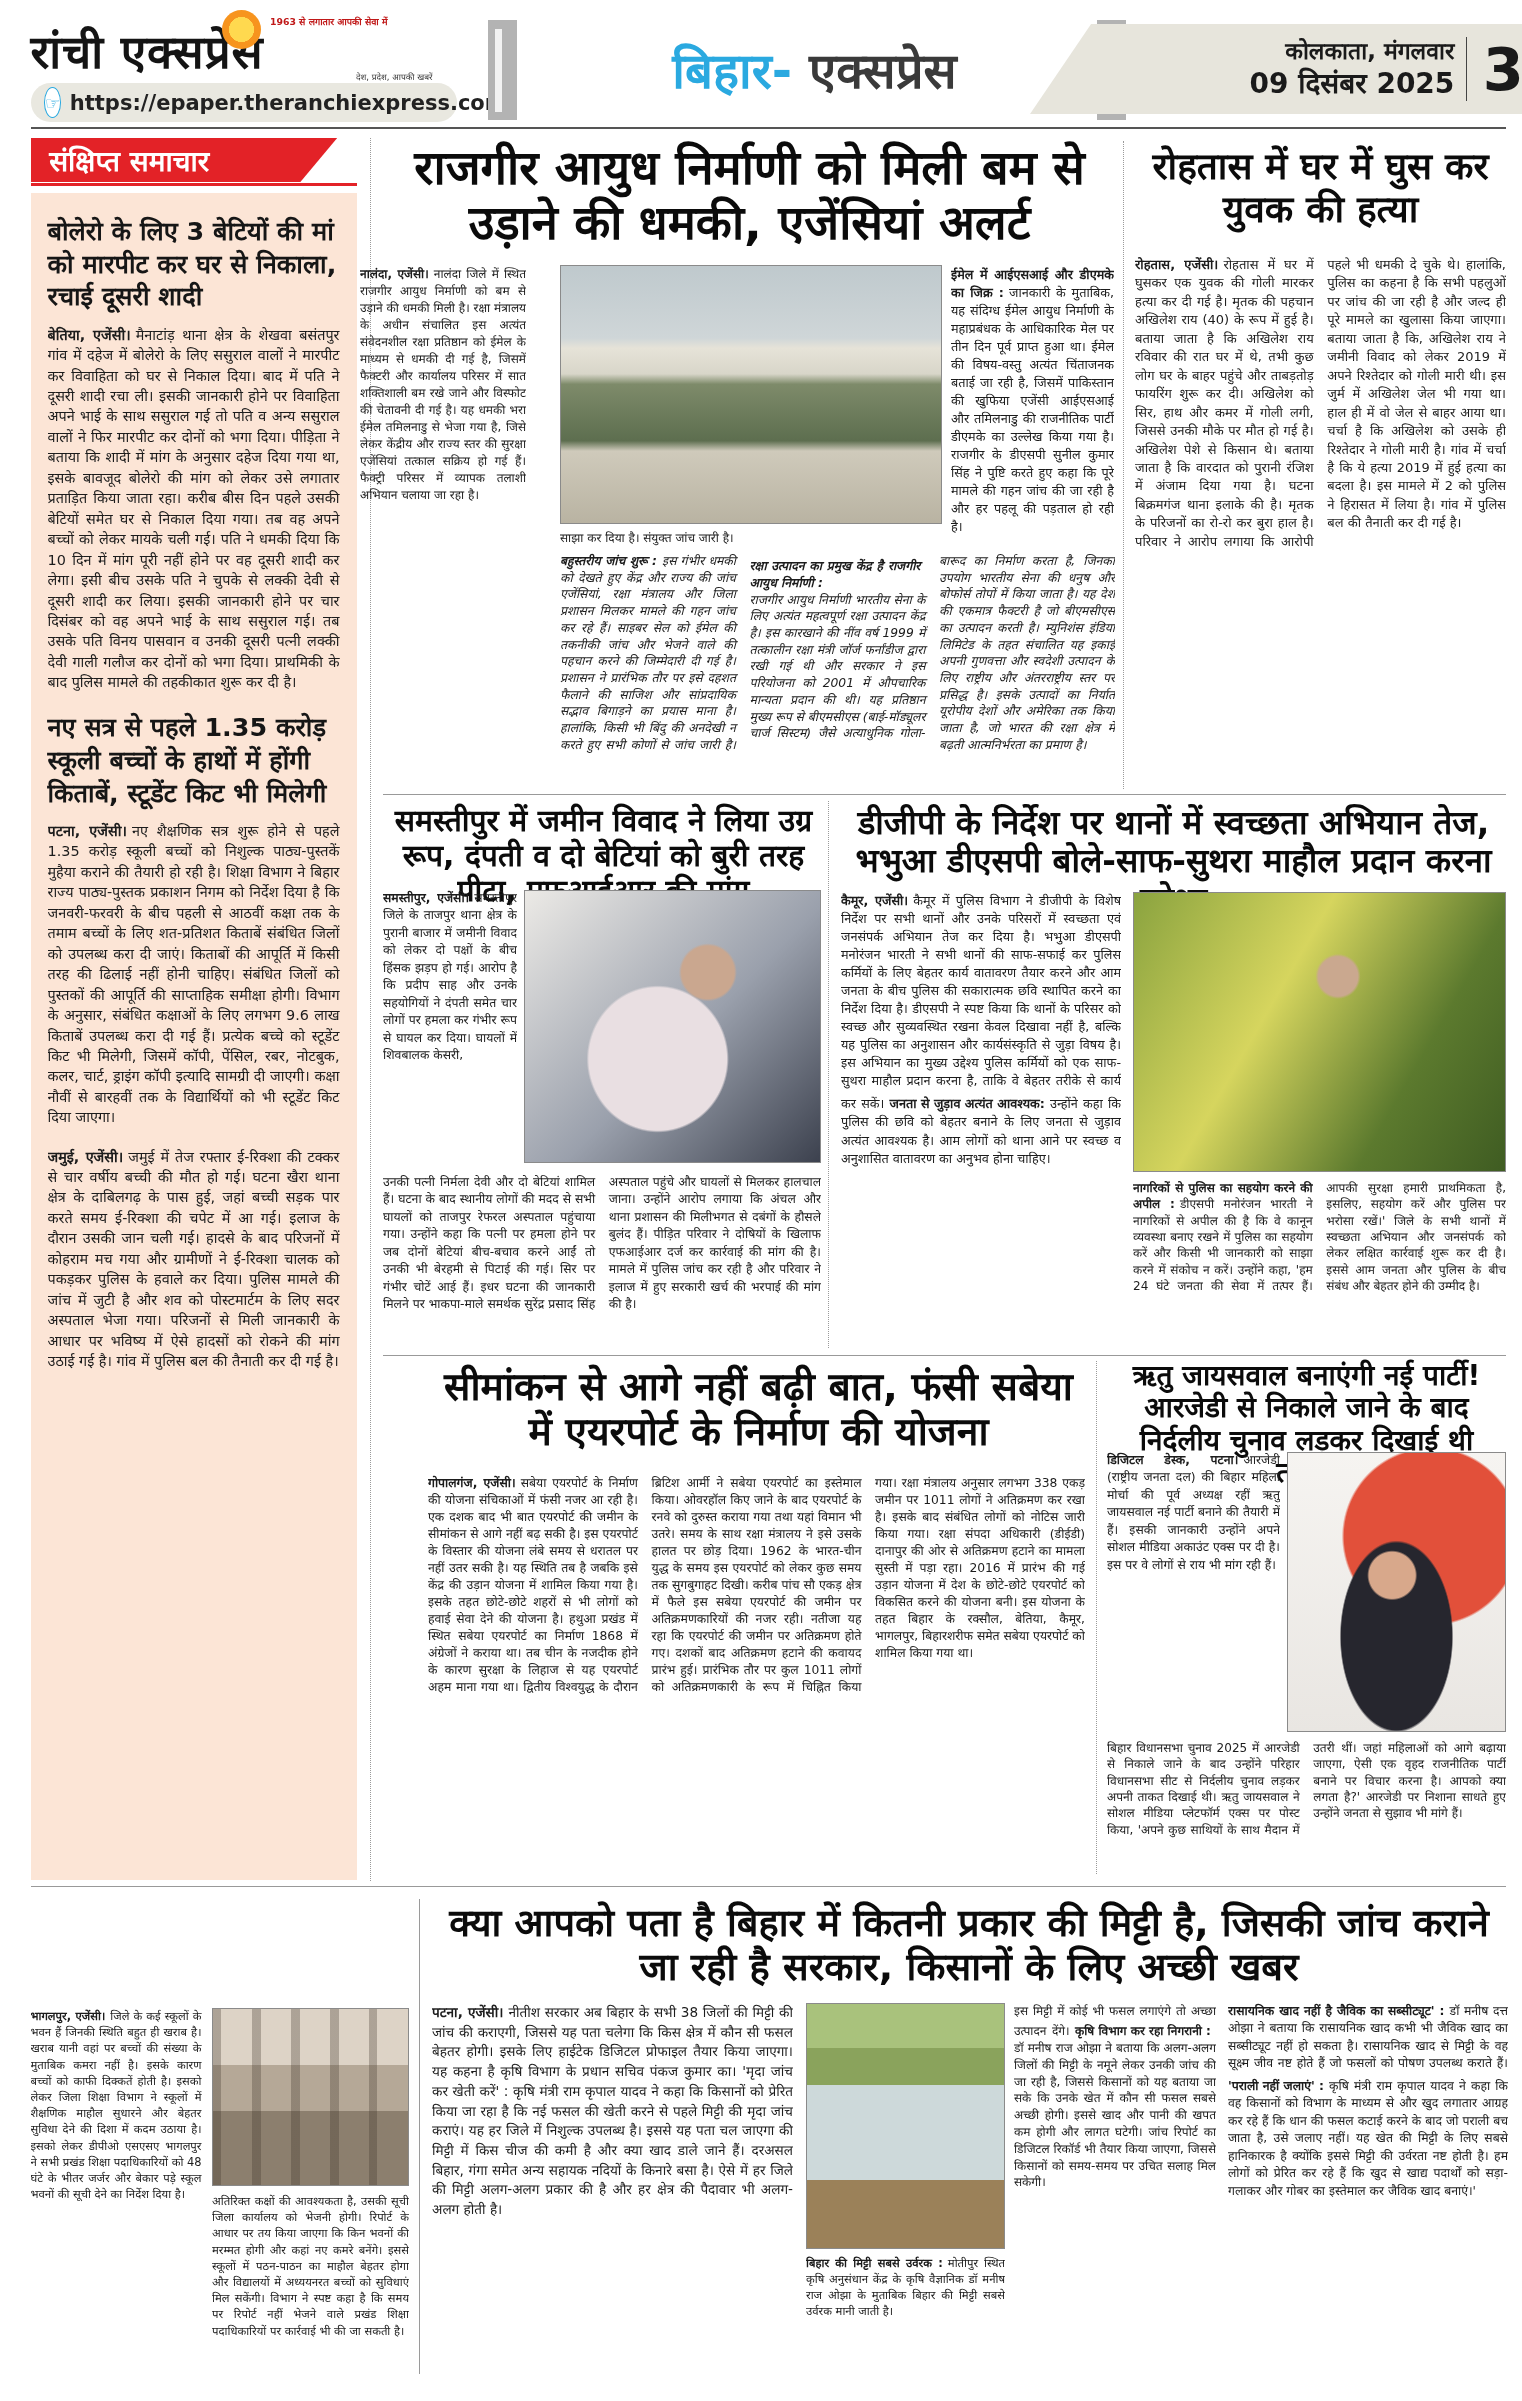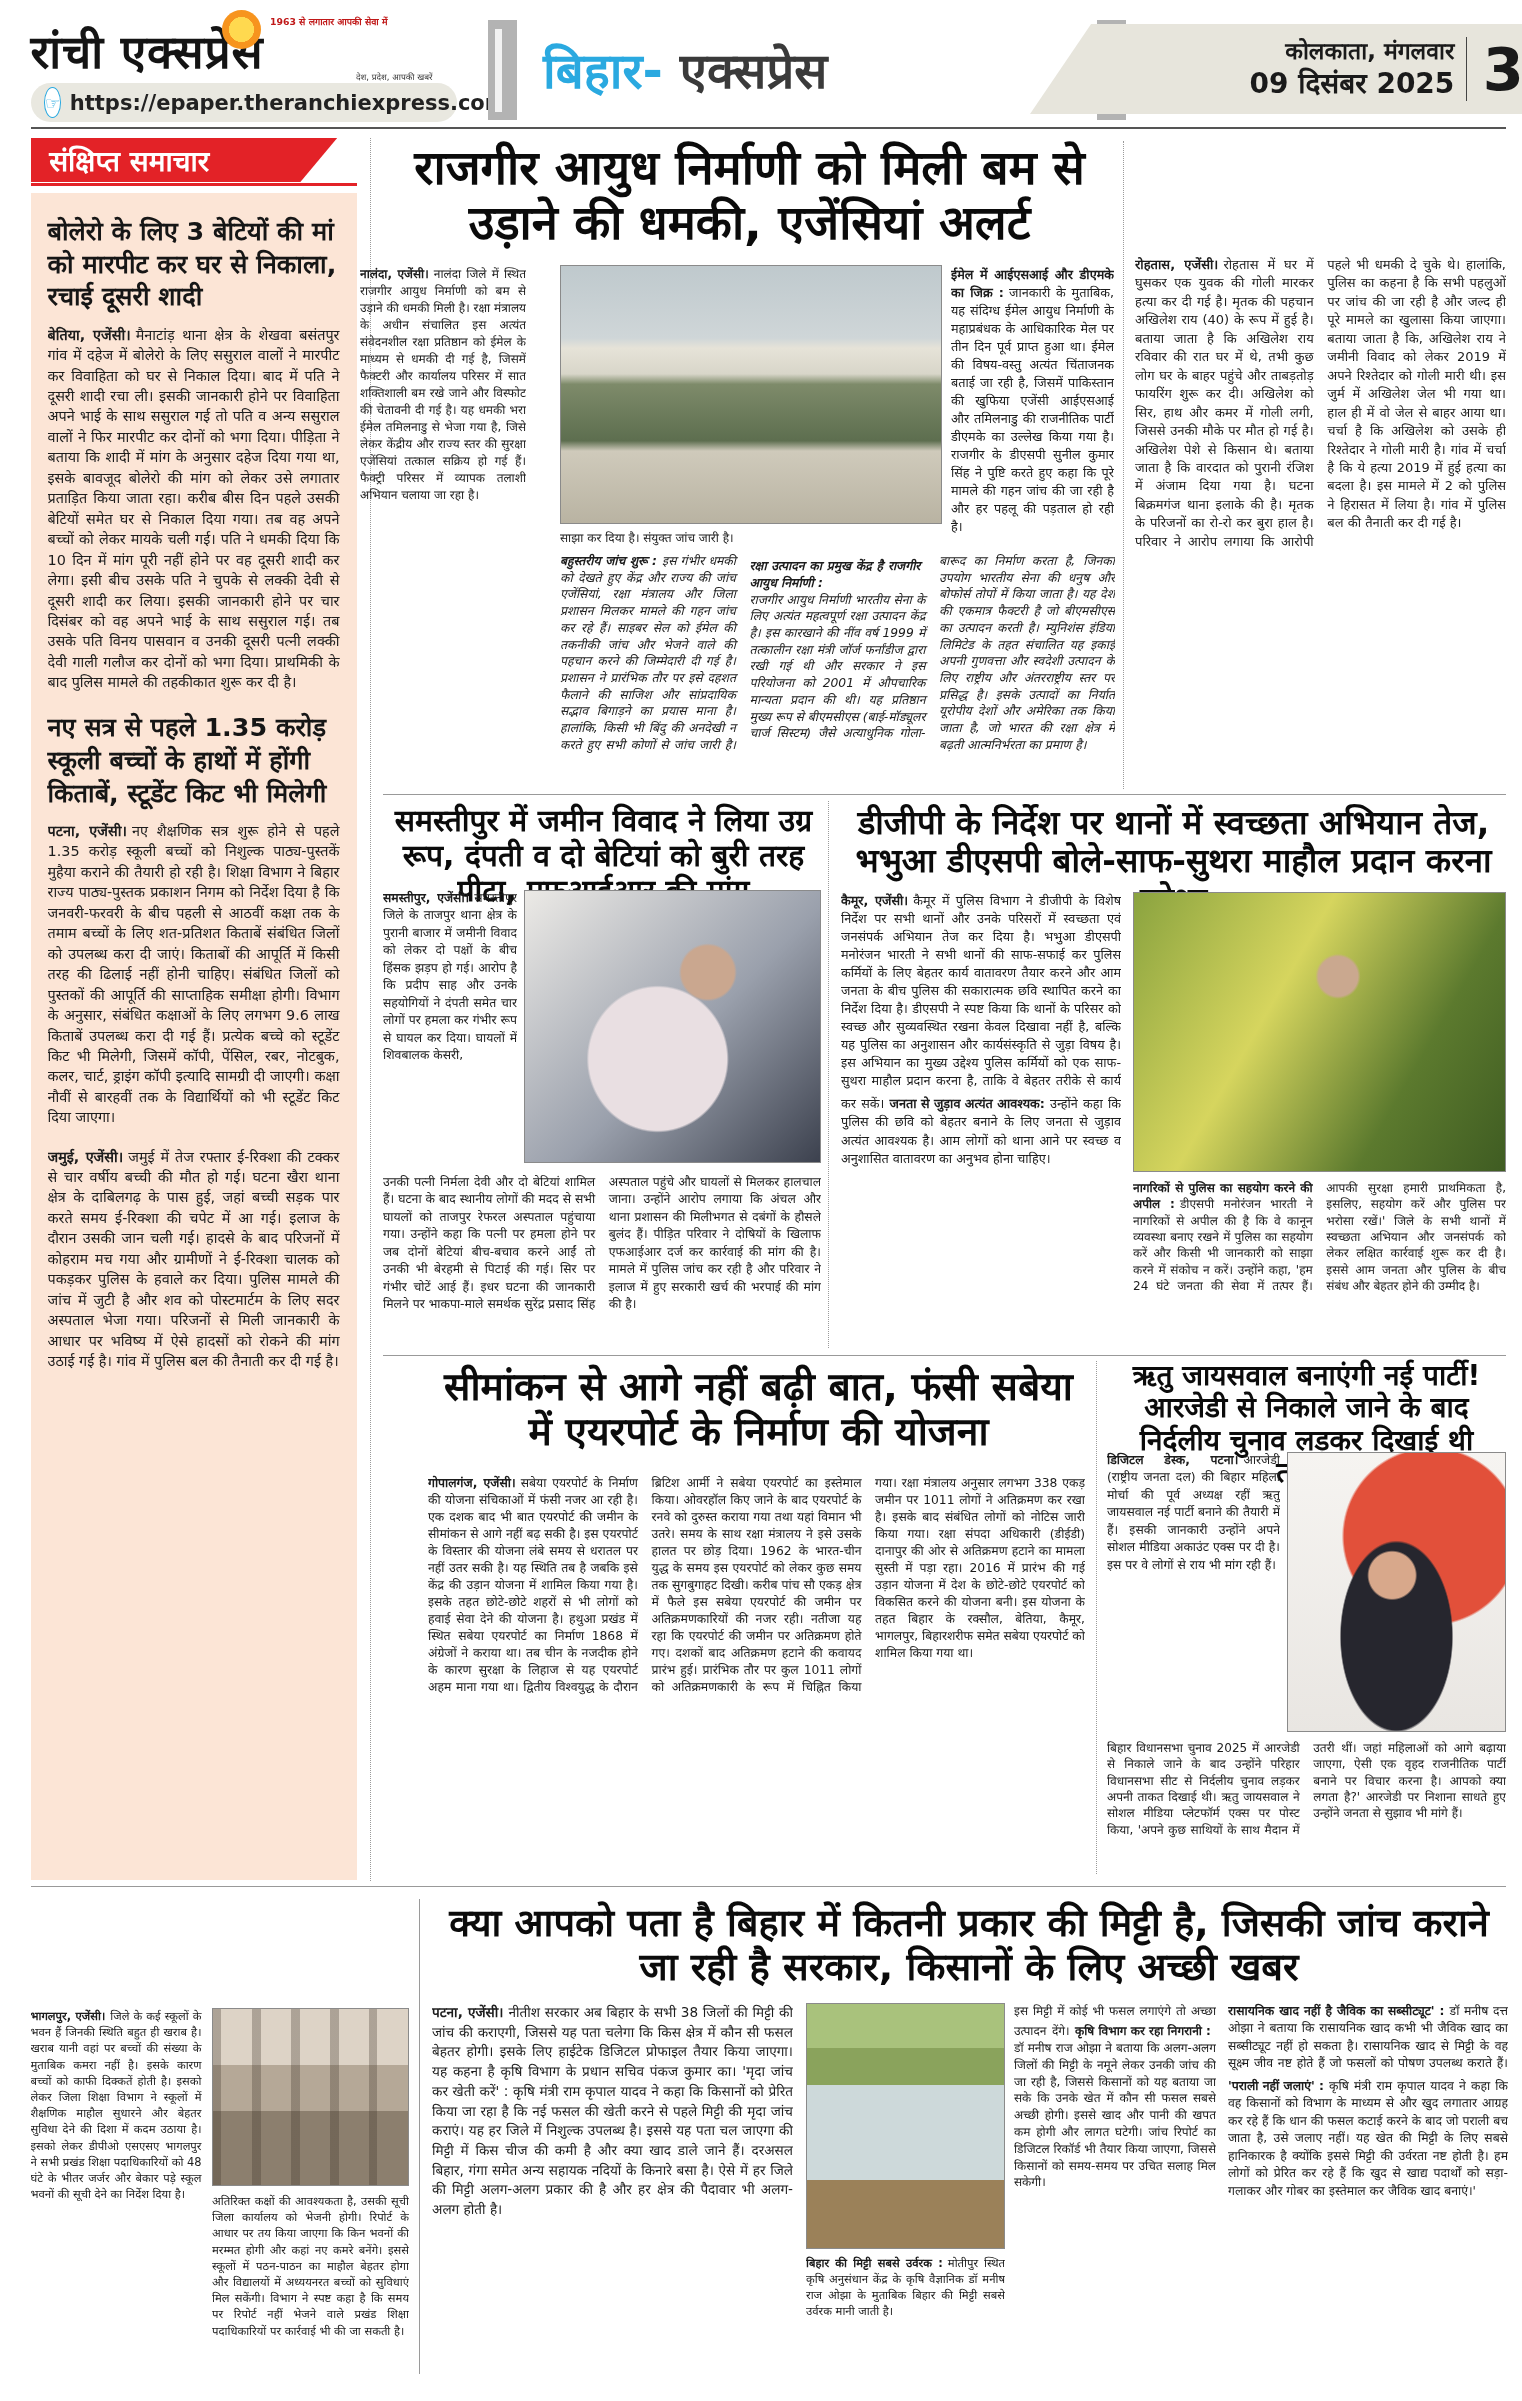--- a/index.html
+++ b/index.html
@@ -60,21 +60,21 @@
   <div class="abs" style="left:356px;top:71px;font-size:8.5px;color:#333;">देश, प्रदेश, आपकी खबरें</div>
 
   <div class="abs urlbar" style="left:30.5px;top:83px;width:399px;">
     <div class="urlicon">☞</div>
     <div class="urltext">https://epaper.theranchiexpress.com</div>
   </div>
 
   <div class="abs bracket" style="left:488px;top:20.4px;width:29px;height:100px;">
     <div class="inner"></div>
   </div>
-  <div class="abs" style="left:543px;top:36px;width:543px;font-size:49px;font-weight:bold;">
+  <div class="abs" style="left:543px;top:36px;width:543px;text-align:center;font-size:49px;font-weight:bold;">
     <span style="color:#2aa9e0;">बिहार-</span><span style="color:#3a3a3a;"> एक्सप्रेस</span>
   </div>
   <div class="abs bracket" style="left:1097px;top:20.4px;width:29px;height:100px;">
     <div class="inner"></div>
   </div>
 
   <div class="abs datebox" style="left:1030px;top:24px;width:509px;height:90px;">
     <div style="text-align:right;font-weight:bold;line-height:1.25;padding-right:12px;border-right:1.7px solid #444;">
       <div style="font-size:23px;">कोलकाता, मंगलवार</div>
       <div style="font-size:28px;">09 दिसंबर 2025</div>
@@ -124,20 +124,21 @@
     <b class="run">ईमेल में आईएसआई और डीएमके का जिक्र :</b><span>जानकारी के मुताबिक, यह संदिग्ध ईमेल आयुध निर्माणी के महाप्रबंधक के आधिकारिक मेल पर तीन दिन पूर्व प्राप्त हुआ था। ईमेल की विषय-वस्तु अत्यंत चिंताजनक बताई जा रही है, जिसमें पाकिस्तान की खुफिया एजेंसी आईएसआई और तमिलनाडु की राजनीतिक पार्टी डीएमके का उल्लेख किया गया है। राजगीर के डीएसपी सुनील कुमार सिंह ने पुष्टि करते हुए कहा कि पूरे मामले की गहन जांच की जा रही है और हर पहलू की पड़ताल हो रही है।</span>
   </div>
 
   <div class="abs bt cols3" style="left:560px;top:553px;width:555px;height:236px;font-size:12.3px;line-height:1.36;font-style:italic;">
     <b class="run">बहुस्तरीय जांच शुरू :</b><span>इस गंभीर धमकी को देखते हुए केंद्र और राज्य की जांच एजेंसियां, रक्षा मंत्रालय और जिला प्रशासन मिलकर मामले की गहन जांच कर रहे हैं। साइबर सेल को ईमेल की तकनीकी जांच और भेजने वाले की पहचान करने की जिम्मेदारी दी गई है। प्रशासन ने प्रारंभिक तौर पर इसे दहशत फैलाने की साजिश और सांप्रदायिक सद्भाव बिगाड़ने का प्रयास माना है। हालांकि, किसी भी बिंदु की अनदेखी न करते हुए सभी कोणों से जांच जारी है।</span>
     <b class="run" style="display:inline-block;margin-top:5.1px;">रक्षा उत्पादन का प्रमुख केंद्र है राजगीर आयुध निर्माणी :</b><span>राजगीर आयुध निर्माणी भारतीय सेना के लिए अत्यंत महत्वपूर्ण रक्षा उत्पादन केंद्र है। इस कारखाने की नींव वर्ष 1999 में तत्कालीन रक्षा मंत्री जॉर्ज फर्नांडीज द्वारा रखी गई थी और सरकार ने इस परियोजना को 2001 में औपचारिक मान्यता प्रदान की थी। यह प्रतिष्ठान मुख्य रूप से बीएमसीएस (बाई-मॉड्यूलर चार्ज सिस्टम) जैसे अत्याधुनिक गोला-बारूद का निर्माण करता है, जिनका उपयोग भारतीय सेना की धनुष और बोफोर्स तोपों में किया जाता है। यह देश की एकमात्र फैक्टरी है जो बीएमसीएस का उत्पादन करती है। म्युनिशंस इंडिया लिमिटेड के तहत संचालित यह इकाई अपनी गुणवत्ता और स्वदेशी उत्पादन के लिए राष्ट्रीय और अंतरराष्ट्रीय स्तर पर प्रसिद्ध है। इसके उत्पादों का निर्यात यूरोपीय देशों और अमेरिका तक किया जाता है, जो भारत की रक्षा क्षेत्र में बढ़ती आत्मनिर्भरता का प्रमाण है।</span>
   </div>
 
   <div class="abs dotv" style="left:1123px;top:141px;height:648px;"></div>
 
+  <div class="abs hl" style="left:1135px;top:146px;width:371px;font-size:37px;">रोहतास में घर में घुस कर युवक की हत्या</div>
   <div class="abs bt cols2" style="left:1135px;top:256px;width:371px;height:531px;font-size:13px;">
     <b class="dl">रोहतास, एजेंसी।</b><span>रोहतास में घर में घुसकर एक युवक की गोली मारकर हत्या कर दी गई है। मृतक की पहचान अखिलेश राय (40) के रूप में हुई है। बताया जाता है कि अखिलेश राय रविवार की रात घर में थे, तभी कुछ लोग घर के बाहर पहुंचे और ताबड़तोड़ फायरिंग शुरू कर दी। अखिलेश को सिर, हाथ और कमर में गोली लगी, जिससे उनकी मौके पर मौत हो गई है। अखिलेश पेशे से किसान थे। बताया जाता है कि वारदात को पुरानी रंजिश में अंजाम दिया गया है। घटना बिक्रमगंज थाना इलाके की है। मृतक के परिजनों का रो-रो कर बुरा हाल है। परिवार ने आरोप लगाया कि आरोपी पहले भी धमकी दे चुके थे। हालांकि, पुलिस का कहना है कि सभी पहलुओं पर जांच की जा रही है और जल्द ही पूरे मामले का खुलासा किया जाएगा। बताया जाता है कि, अखिलेश राय ने जमीनी विवाद को लेकर 2019 में अपने रिश्तेदार को गोली मारी थी। इस जुर्म में अखिलेश जेल भी गया था। हाल ही में वो जेल से बाहर आया था। चर्चा है कि अखिलेश को उसके ही रिश्तेदार ने गोली मारी है। गांव में चर्चा है कि ये हत्या 2019 में हुई हत्या का बदला है। इस मामले में 2 को पुलिस ने हिरासत में लिया है। गांव में पुलिस बल की तैनाती कर दी गई है।</span>
   </div>
 
   <div class="abs rule" style="left:383px;top:794px;width:1123px;height:0.8px;background:#999;"></div>
 
   <div class="abs hl" style="left:383px;top:804px;width:441px;font-size:30px;">समस्तीपुर में जमीन विवाद ने लिया उग्र रूप, दंपती व दो बेटियां को बुरी तरह पीटा, एफआईआर की मांग</div>
   <div class="abs bt" style="left:383px;top:890px;width:134px;height:278px;font-size:12.3px;">
     <b class="dl">समस्तीपुर, एजेंसी।</b><span>समस्तीपुर जिले के ताजपुर थाना क्षेत्र के पुरानी बाजार में जमीनी विवाद को लेकर दो पक्षों के बीच हिंसक झड़प हो गई। आरोप है कि प्रदीप साह और उनके सहयोगियों ने दंपती समेत चार लोगों पर हमला कर गंभीर रूप से घायल कर दिया। घायलों में शिवबालक केसरी,</span>
   </div>

